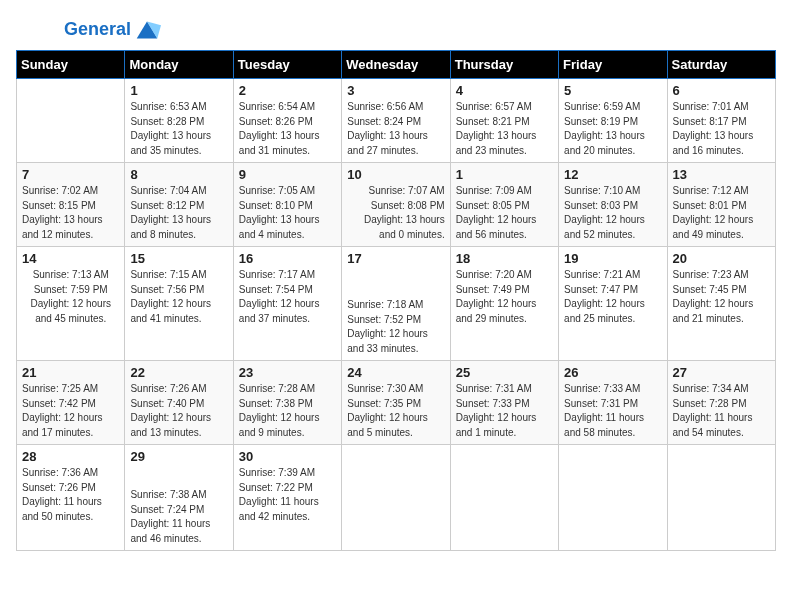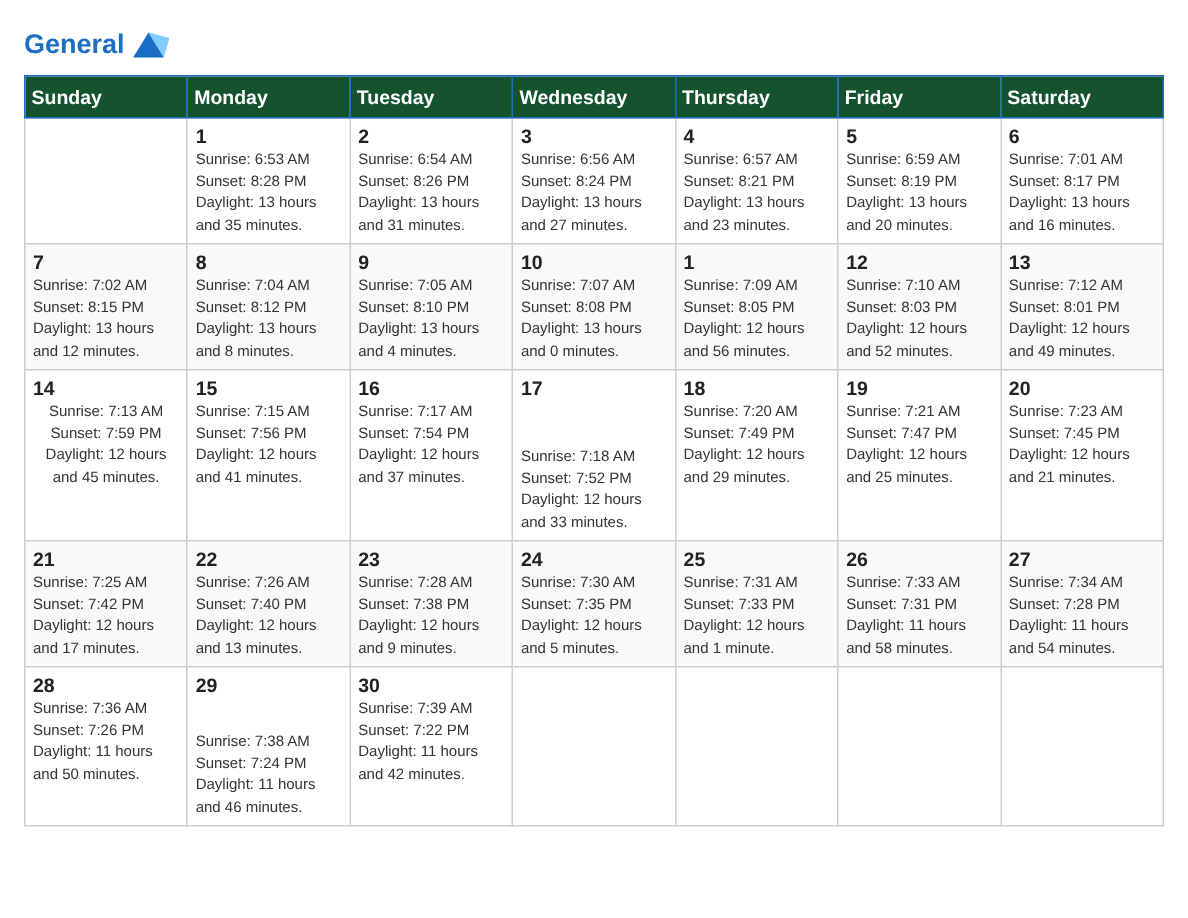--- a/index.html
+++ b/index.html
@@ -8,20 +8,21 @@
       background: #fff;
       width: 792px;
       min-height: 612px;
       padding: 16px;
     }
     .header-area {
       display: flex;
       align-items: flex-start;
       justify-content: space-between;
       margin-bottom: 4px;
+      margin-left: 48px;
     }
     .logo {
       display: flex;
       align-items: center;
       gap: 0;
     }
     .logo-text {
       font-size: 18px;
       font-weight: bold;
       color: #333;
@@ -47,21 +48,21 @@
       font-size: 15px;
       color: #555;
       margin-top: 2px;
     }
     .calendar {
       width: 100%;
       border-collapse: collapse;
       margin-top: 6px;
     }
     .calendar thead th {
-      background: #14532d;
+      background: #000000;
       color: #fff;
       font-size: 13px;
       font-weight: bold;
       padding: 6px 4px;
       text-align: left;
       border: 1px solid #1a6fc4;
     }
     .calendar tbody td {
       border: 1px solid #ccc;
       vertical-align: top;
@@ -189,21 +190,21 @@
         </td>
         <td>
           <div class="day-number">9</div>
           <div class="day-info" style="white-space: pre-line;">Sunrise: 7:05 AM
 Sunset: 8:10 PM
 Daylight: 13 hours
 and 4 minutes.</div>
         </td>
         <td>
           <div class="day-number">10</div>
-          <div class="day-info" style="white-space: pre-line;">Sunrise: 7:07 AM
+          <div class="day-info" style="white-space: pre-line; text-align: right;">Sunrise: 7:07 AM
 Sunset: 8:08 PM
 Daylight: 13 hours
 and 0 minutes.</div>
         </td>
         <td>
           <div class="day-number">1</div>
           <div class="day-info" style="white-space: pre-line;">Sunrise: 7:09 AM
 Sunset: 8:05 PM
 Daylight: 12 hours
 and 56 minutes.</div>

